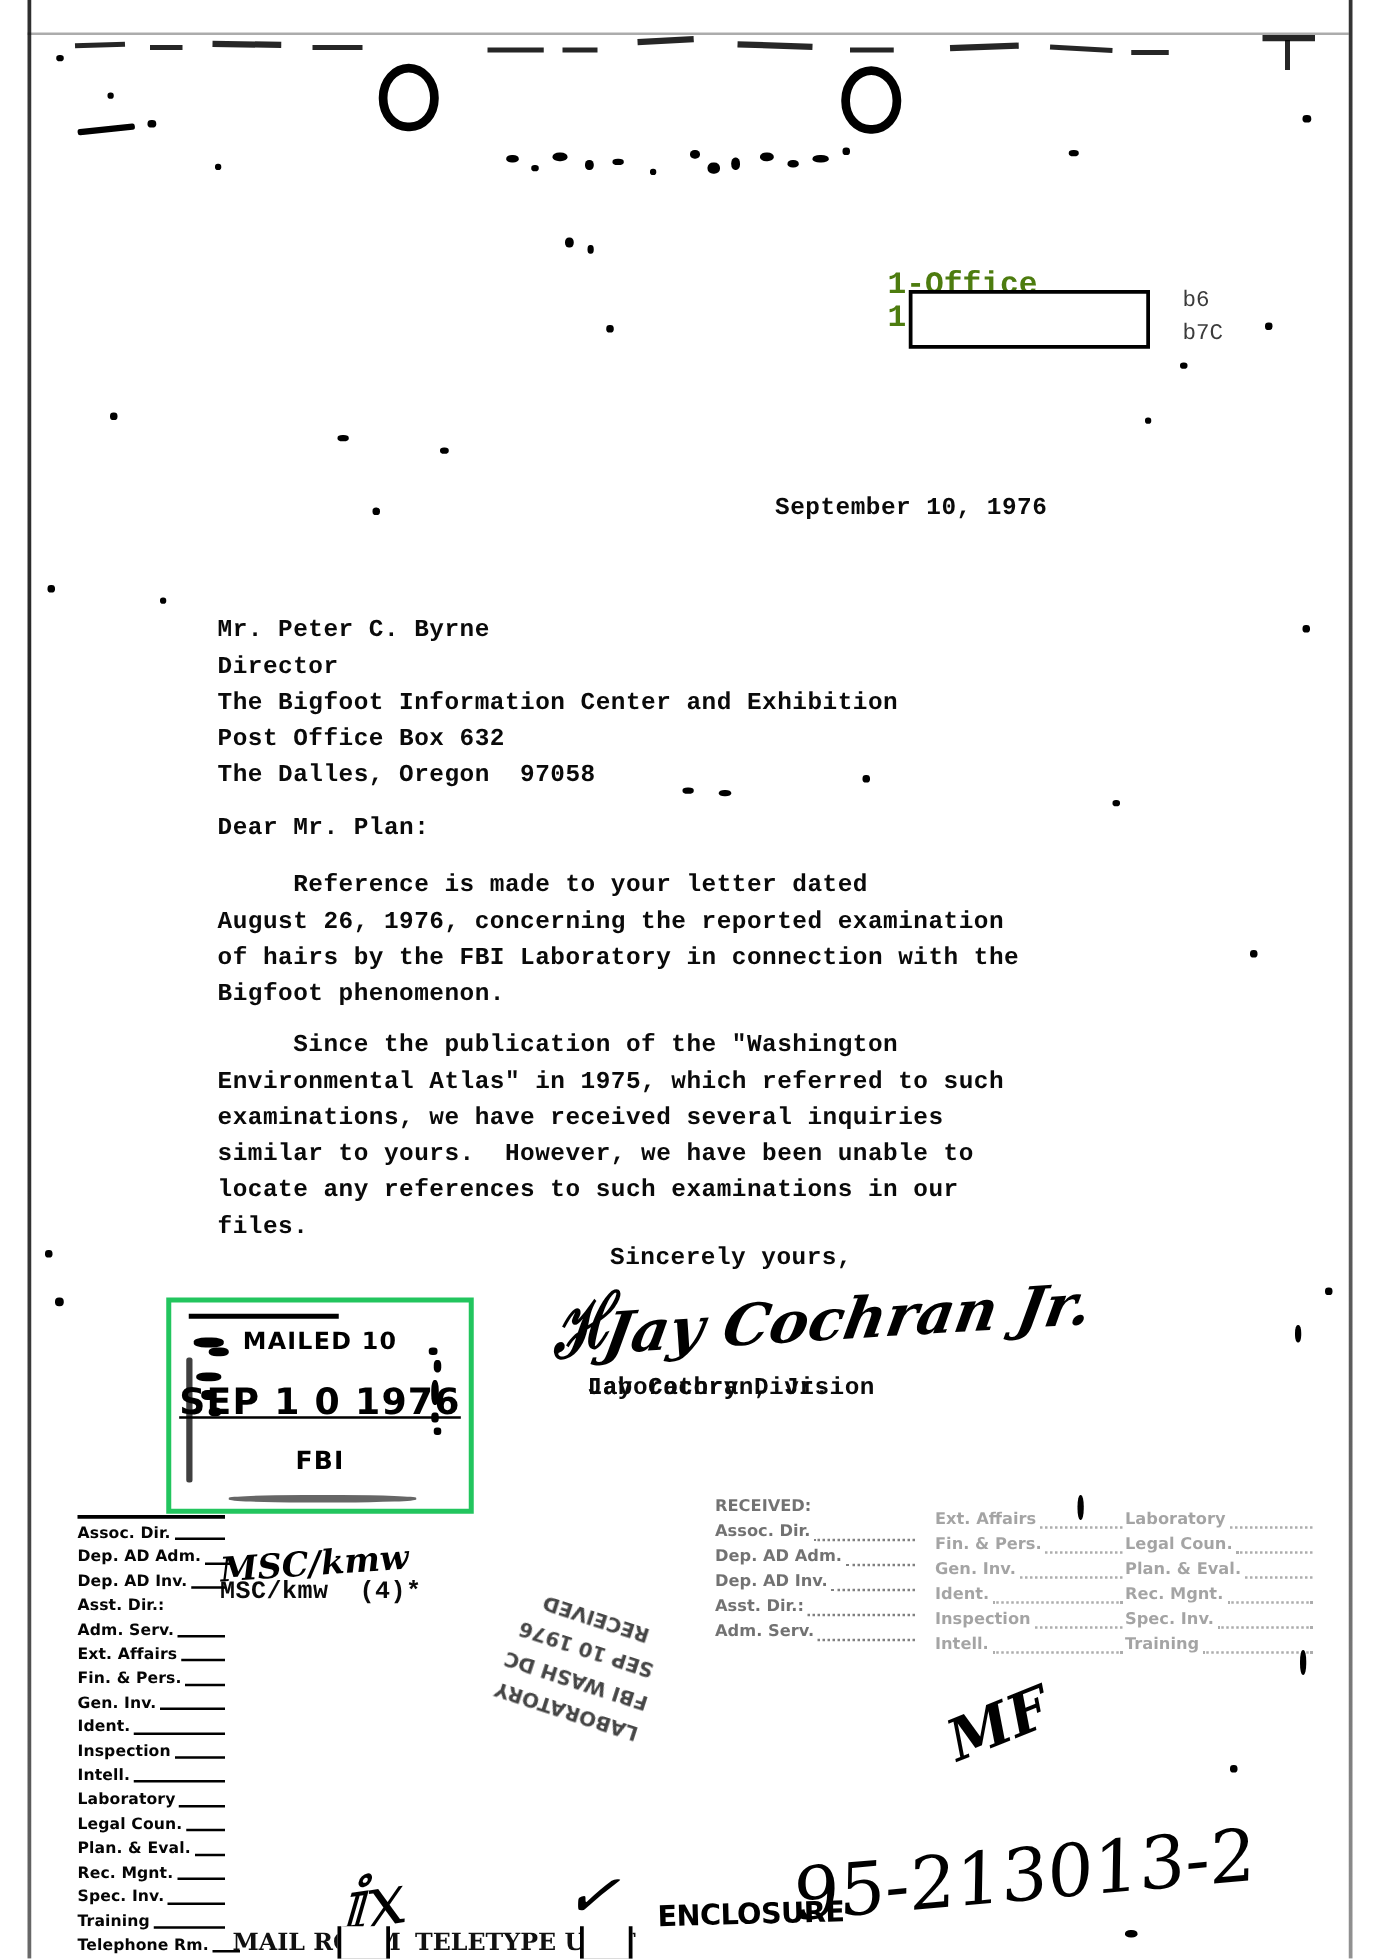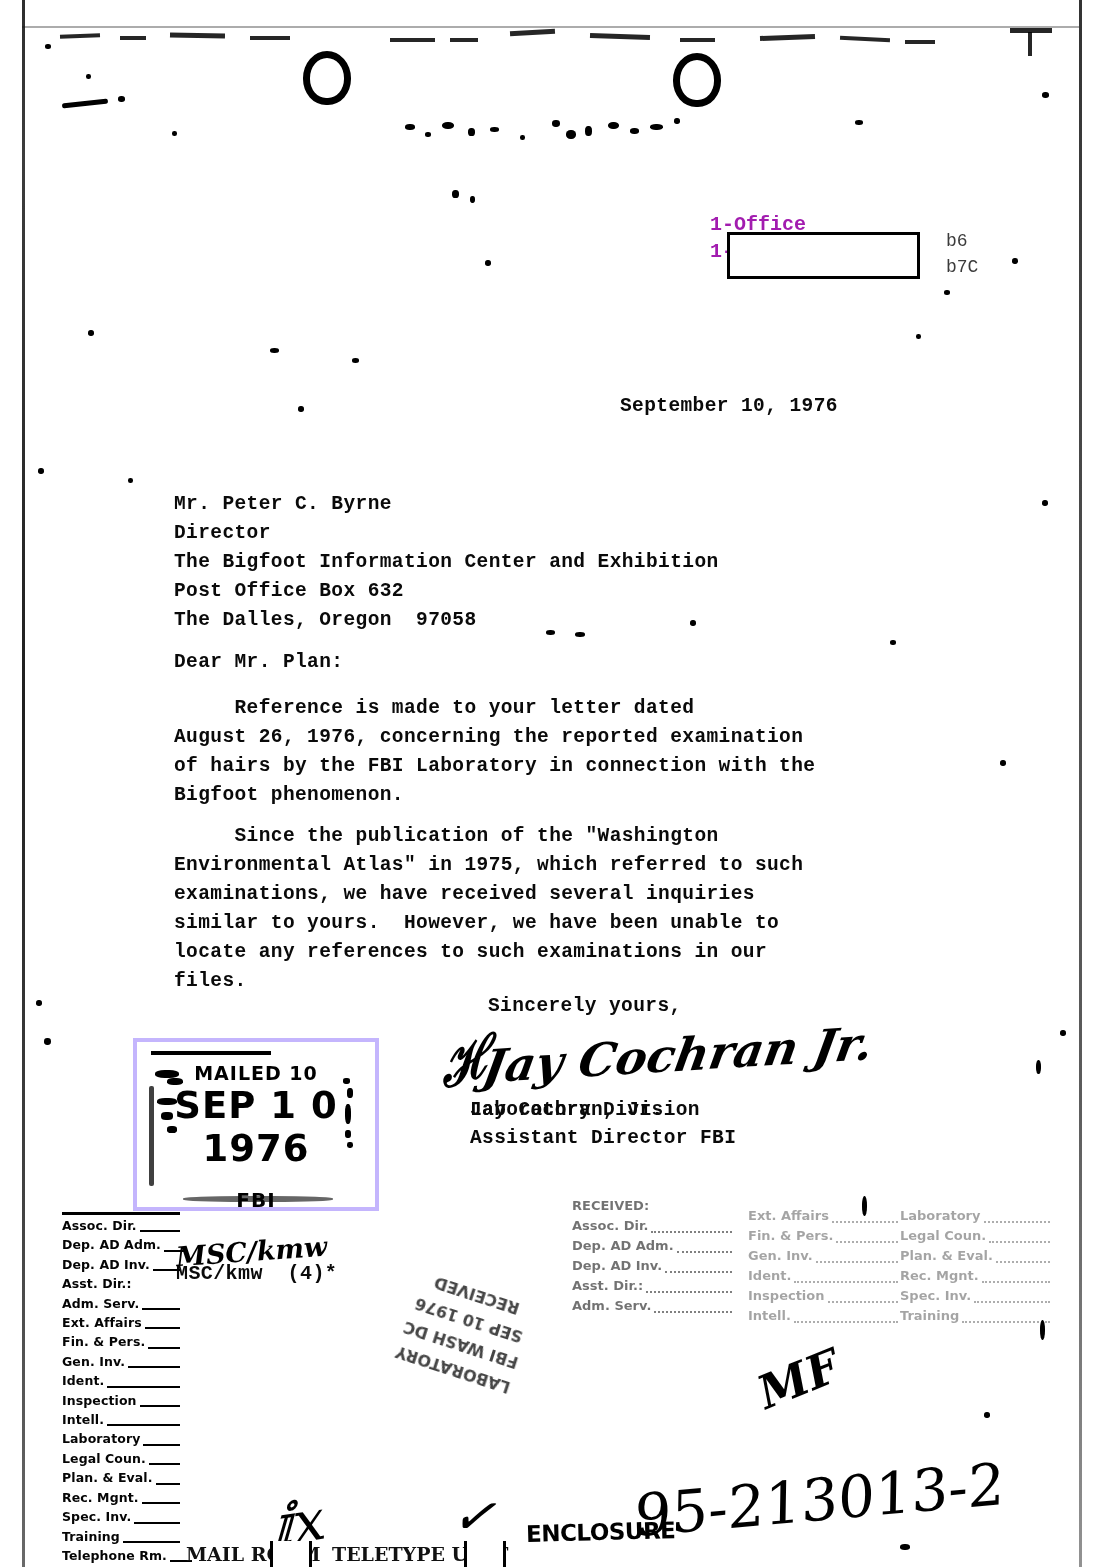--- a/index.html
+++ b/index.html
@@ -47,21 +47,21 @@
     font-family:"Liberation Mono","DejaVu Sans Mono",monospace;
     font-weight:700;
     white-space:pre;
     letter-spacing:.4px;
     color:#0a0a0a;
   }
   .t18{font-size:19.5px;line-height:29px;}
 
   .redact-label{
     position:absolute;font-family:"Liberation Mono","DejaVu Sans Mono",monospace;
-    font-weight:700;font-size:20px;white-space:pre;color:#a21caf;
+    font-weight:700;font-size:25px;white-space:pre;color:#4d7c0f;
   }
   .redact-box{
     position:absolute;
     border:3px solid #000;
     background:#fff;
   }
   .bcode{
     position:absolute;
     font-family:"Liberation Mono","DejaVu Sans Mono",monospace;
     font-size:18px;color:#3b3b3b;white-space:pre;line-height:26px;
@@ -80,31 +80,31 @@
   }
   .sig-flourish{
     position:absolute;
     font-family:"DejaVu Serif",serif;font-style:italic;font-size:52px;font-weight:700;
     transform:rotate(-18deg);
   }
 
   
   .mail-stamp{
     position:absolute;
-    border:4px solid #c4b5fd;
+    border:4px solid #22c55e;
     background:#fff;
     text-align:center;
     font-family:"DejaVu Sans","Liberation Sans",sans-serif;
     font-weight:700;
   }
   .mail-stamp .inner-line{
     position:absolute;left:14px;top:9px;width:120px;height:4px;background:#000;
   }
   .mail-stamp .ms-l1{font-size:19px;letter-spacing:1px;margin-top:20px;}
-  .mail-stamp .ms-l2{font-size:37px;letter-spacing:1px;}
+  .mail-stamp .ms-l2{font-size:29px;letter-spacing:1px;margin-top:20px;text-decoration:underline;}
   .mail-stamp .ms-l3{font-size:20px;letter-spacing:1px;margin-top:18px;}
   .stamp-blot{position:absolute;background:#000;border-radius:40%;}
 
   
   .routing{
     position:absolute;
     font-family:"DejaVu Sans","Liberation Sans",sans-serif;
     font-weight:700;
     font-size:12.5px;
     line-height:19.4px;
@@ -283,21 +283,20 @@
 similar to yours.  However, we have been unable to
 locate any references to such examinations in our
 files.</div>
 
   <div class="typed t18" style="left:488px;top:992px;">Sincerely yours,</div>
 
   <div class="sig-flourish" style="left:437px;top:1025px;">ℋ</div>
   <div class="sig" style="left:486px;top:1028px;">Jay Cochran Jr.</div>
 
   <div class="typed t18" style="left:470px;top:1096px;">Jay Cochran, Jr.</div>
-  <div class="typed t18" style="left:470px;top:1124px;">Assistant Director FBI</div>
   <div class="typed t18" style="left:470px;top:1096px;">Laboratory Division</div>
 
   <div class="mail-stamp" style="left:133px;top:1038px;width:238px;height:165px;">
     <div class="inner-line"></div>
     <div class="ms-l1">MAILED 10</div>
     <div class="ms-l2">SEP 1 0 1976</div>
     <div class="ms-l3">FBI</div>
     <div class="stamp-blot" style="left:18px;top:28px;width:24px;height:8px;"></div>
     <div class="stamp-blot" style="left:30px;top:36px;width:16px;height:7px;"></div>
     <div class="stamp-blot" style="left:20px;top:56px;width:20px;height:7px;"></div>

